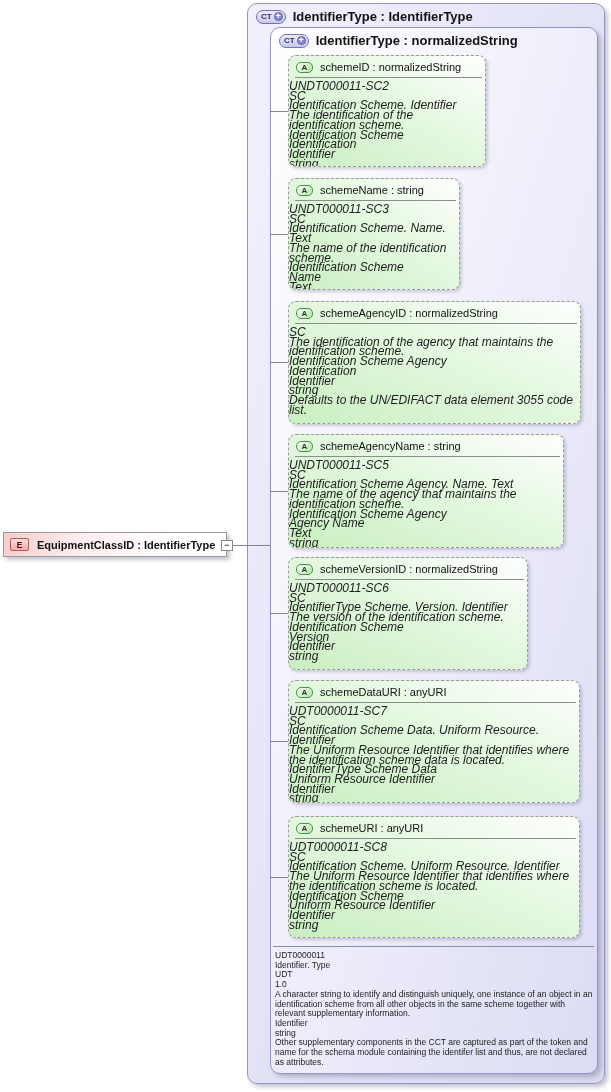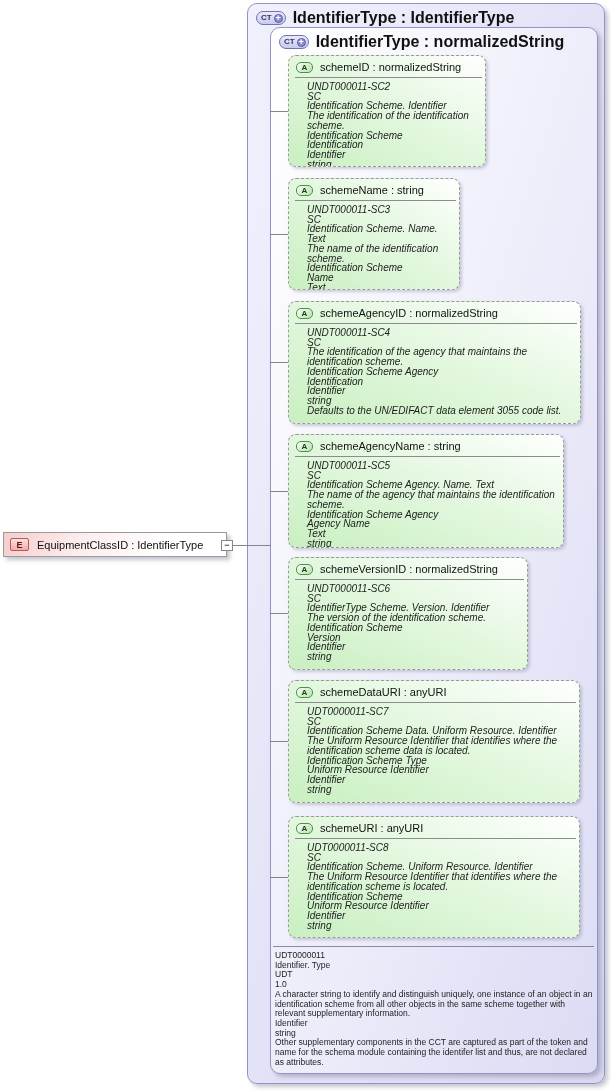--- a/index.html
+++ b/index.html
@@ -9,55 +9,55 @@
   
   .shadow{box-shadow:3px 3px 4px rgba(110,110,140,0.40);}
 
   
   .element-box{position:absolute;left:3px;top:532px;width:224px;height:25px;box-sizing:border-box;
     background:linear-gradient(105deg,#f6cdcd 0%,#fdeeee 35%,#ffffff 75%);
     border:1px solid #9a9a9a;display:flex;align-items:center;gap:8px;padding:0 6px;}
   .e-icon{display:inline-flex;align-items:center;justify-content:center;flex:none;
     width:19px;height:13px;box-sizing:border-box;border:1px solid #b35c5c;border-radius:2px;
     background:linear-gradient(#fcdede,#f2acac);font-weight:bold;font-size:9px;color:#5c1414;}
-  .element-label{font-weight:normal;font-size:11px;color:#111;white-space:nowrap;}
+  .element-label{font-weight:bold;font-size:11px;color:#111;white-space:nowrap;}
 
   
   .collapse-box{position:absolute;left:221px;top:540px;width:12px;height:11px;box-sizing:border-box;
     background:#ffffff;border:1px solid #888;display:flex;align-items:center;justify-content:center;
     font-size:9px;line-height:9px;color:#444;font-weight:bold;}
   .hline{position:absolute;height:1px;background:#858585;}
 
   
   .ct-outer{position:absolute;left:247px;top:3px;width:358px;height:1081px;box-sizing:border-box;
     background:linear-gradient(to bottom right,#f1f1fd 0%,#e4e4f8 45%,#d8d8f0 100%);
     border:1px solid #9494c4;border-radius:10px;}
   .ct-inner{position:absolute;left:270px;top:27px;width:328px;height:1047px;box-sizing:border-box;
     background:linear-gradient(to bottom right,#ffffff 0%,#ececfa 55%,#dbdbf4 100%);
     border:1px solid #9494c4;border-radius:10px;}
   .ct-header{position:absolute;left:8px;top:5px;display:flex;align-items:center;gap:7px;}
   .ct-icon{display:inline-flex;align-items:center;gap:2px;height:14px;box-sizing:border-box;flex:none;
     background:linear-gradient(#eaeafc,#c9c9ee);border:1px solid #7272b6;border-radius:7px;padding:0 2px 0 4px;}
   .ct-letters{font-weight:bold;font-size:8px;line-height:1;color:#33335a;}
   .ct-plus{width:9px;height:9px;box-sizing:border-box;border-radius:50%;background:#8c8ccd;border:1px solid #5e5ea8;
     color:#ffffff;font-size:9px;line-height:7px;font-weight:bold;text-align:center;}
-  .ct-title{font-weight:bold;font-size:16px;color:#111;white-space:nowrap;}
+  .ct-title{font-weight:bold;font-size:13px;color:#111;white-space:nowrap;}
 
   
   .attr-box{position:absolute;box-sizing:border-box;overflow:hidden;
     background:linear-gradient(to bottom left,#feFFFe 0%,#e4f8e0 45%,#c9efc1 100%);
     border:1px dashed #9a9a9a;border-radius:8px;
     box-shadow:2px 2px 3px rgba(110,110,140,0.30);}
   .attr-header{display:flex;align-items:center;gap:7px;padding:5px 6px 3px 7px;}
   .a-icon{display:inline-flex;align-items:center;justify-content:center;flex:none;
     width:17px;height:11px;box-sizing:border-box;border:1px solid #4d8f4d;border-radius:5px;
     background:linear-gradient(135deg,#f9fef7,#b7e4ab);font-weight:bold;font-size:8px;color:#1f3c1f;}
   .attr-title{font-weight:normal;font-size:11px;color:#111;white-space:nowrap;}
   .attr-sep{height:1px;background:#8c8c8c;margin:1px 3px 3px 6px;}
-  .ann{padding:1px 6px 0 18px;font-style:italic;font-size:10px;line-height:9.7px;color:#1c1c1c;}
+  .ann{padding:1px 6px 0 0;font-style:italic;font-size:12px;line-height:9.7px;color:#1c1c1c;}
   .ann-line{white-space:normal;}
 
   
   .footer-sep{position:absolute;left:273px;top:946px;width:321px;height:1px;background:#8a8aa6;}
   .footer-ann{position:absolute;left:275px;top:951px;width:319px;
     font-size:8.5px;line-height:9.7px;color:#1c1c1c;}
 </style>
 </head>
 <body>
 
@@ -127,21 +127,20 @@
       </div>
   </div>
 
   <div class="attr-box" style="left:288px;top:301px;width:293px;height:123px;">
     <div class="attr-header">
       <span class="a-icon">A</span>
       <span class="attr-title">schemeAgencyID : normalizedString</span>
     </div>
     <div class="attr-sep"></div>
     <div class="ann">
-        <div class="ann-line">UNDT000011-SC4</div>
         <div class="ann-line">SC</div>
         <div class="ann-line">The identification of the agency that maintains the identification scheme.</div>
         <div class="ann-line">Identification Scheme Agency</div>
         <div class="ann-line">Identification</div>
         <div class="ann-line">Identifier</div>
         <div class="ann-line">string</div>
         <div class="ann-line">Defaults to the UN/EDIFACT data element 3055 code list.</div>
       </div>
   </div>
 
@@ -185,21 +184,21 @@
     <div class="attr-header">
       <span class="a-icon">A</span>
       <span class="attr-title">schemeDataURI : anyURI</span>
     </div>
     <div class="attr-sep"></div>
     <div class="ann">
         <div class="ann-line">UDT0000011-SC7</div>
         <div class="ann-line">SC</div>
         <div class="ann-line">Identification Scheme Data. Uniform Resource. Identifier</div>
         <div class="ann-line">The Uniform Resource Identifier that identifies where the identification scheme data is located.</div>
-        <div class="ann-line">Identification Scheme Type</div>
+        <div class="ann-line">IdentifierType Scheme Data</div>
         <div class="ann-line">Uniform Resource Identifier</div>
         <div class="ann-line">Identifier</div>
         <div class="ann-line">string</div>
       </div>
   </div>
 
   <div class="attr-box" style="left:288px;top:816px;width:292px;height:122px;">
     <div class="attr-header">
       <span class="a-icon">A</span>
       <span class="attr-title">schemeURI : anyURI</span>

